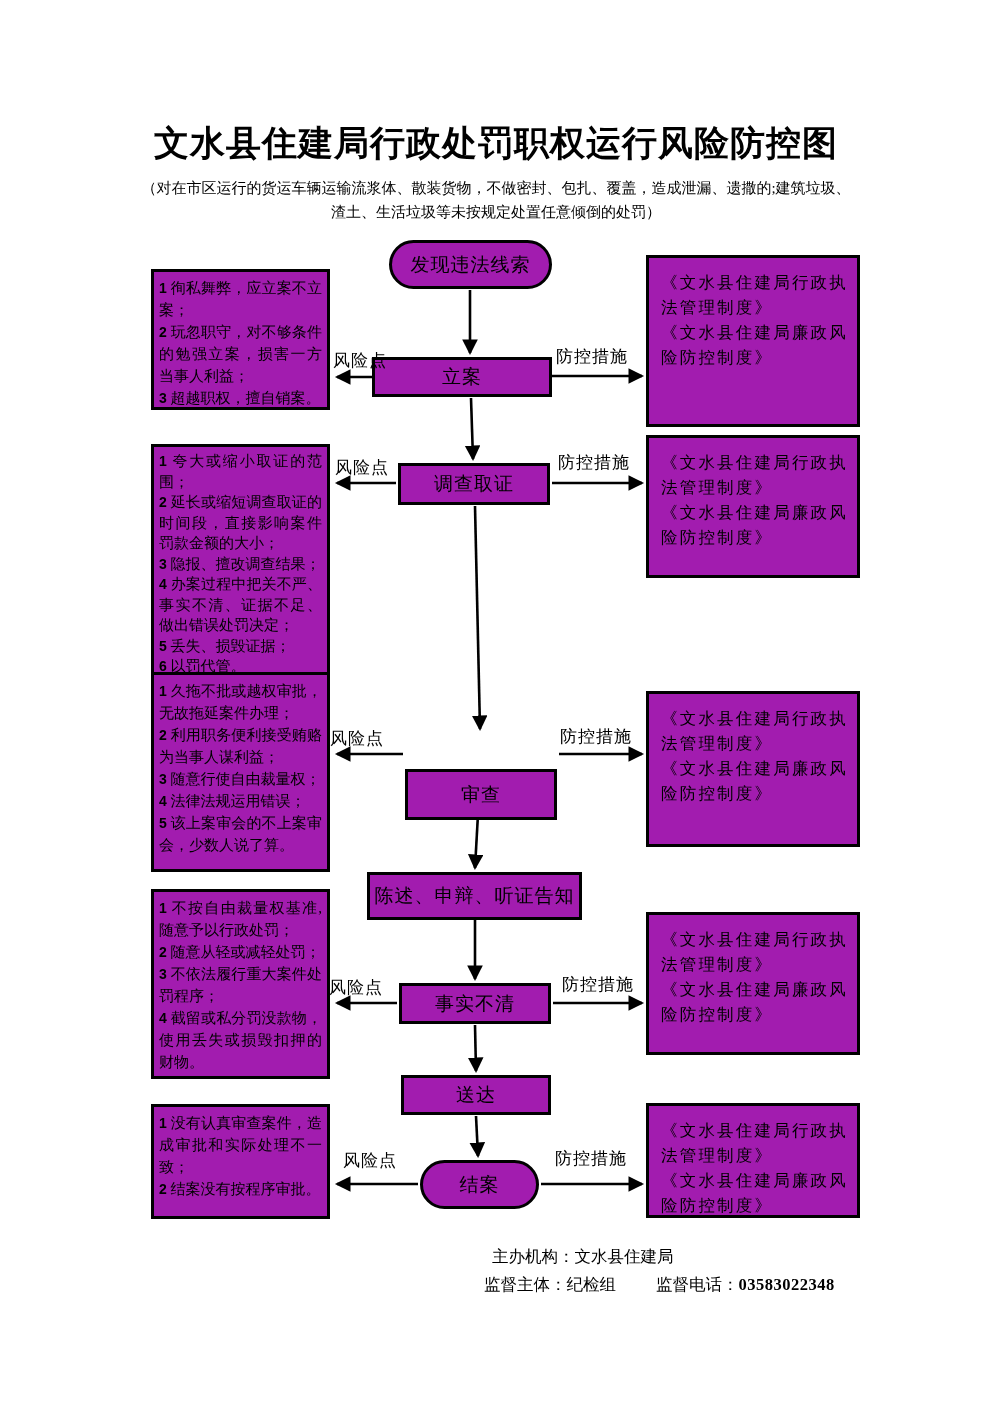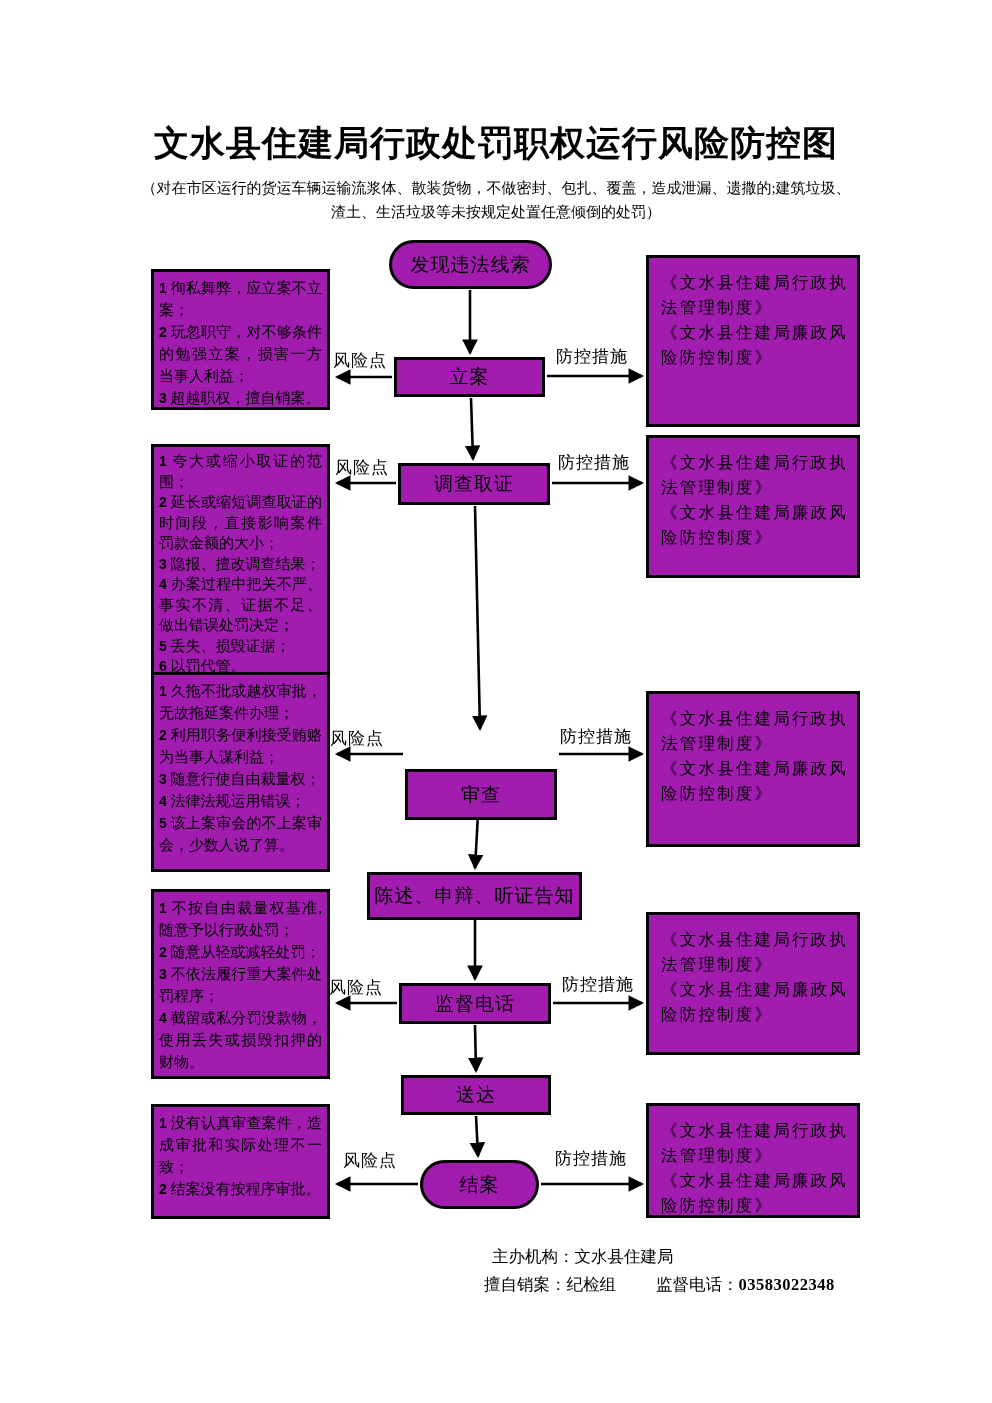--- a/index.html
+++ b/index.html
@@ -72,25 +72,25 @@
       <line x1="403" y1="754" x2="337" y2="754" marker-end="url(#ah)"></line>
       <line x1="559" y1="754" x2="642" y2="754" marker-end="url(#ah)"></line>
       <line x1="397" y1="1003" x2="337" y2="1003" marker-end="url(#ah)"></line>
       <line x1="553" y1="1003" x2="642" y2="1003" marker-end="url(#ah)"></line>
       <line x1="418" y1="1184" x2="337" y2="1184" marker-end="url(#ah)"></line>
       <line x1="541" y1="1184" x2="642" y2="1184" marker-end="url(#ah)"></line>
     </g>
   </svg>
 
   <div class="box node stadium" style="left:389px;top:240px;width:163px;height:49px">发现违法线索</div>
-  <div class="box node" style="left:394px;top:357px;width:151px;height:40px">立案</div>
+  <div class="box node" style="left:372px;top:357px;width:180px;height:40px">立案</div>
   <div class="box node" style="left:398px;top:463px;width:152px;height:42px">调查取证</div>
   <div class="box node" style="left:405px;top:769px;width:152px;height:51px">审查</div>
   <div class="box node" style="left:367px;top:872px;width:215px;height:48px">陈述、申辩、听证告知</div>
-  <div class="box node" style="left:399px;top:983px;width:152px;height:41px">监督电话</div>
+  <div class="box node" style="left:399px;top:983px;width:152px;height:41px">事实不清</div>
   <div class="box node stadium" style="left:420px;top:1160px;width:119px;height:49px">结案</div>
   <div class="box node" style="left:401px;top:1075px;width:150px;height:40px">送达</div>
 
   <div class="box risk-box" style="left:151px;top:269px;width:179px;height:141px">
       <span class="risk-line"><b>1</b> 徇私舞弊，应立案不立案；</span>
       <span class="risk-line"><b>2</b> 玩忽职守，对不够条件的勉强立案，损害一方当事人利益；</span>
       <span class="risk-line"><b>3</b> 超越职权，擅自销案。</span>
     </div>
   <div class="box risk-box tight" style="left:151px;top:444px;width:179px;height:232px">
       <span class="risk-line"><b>1</b> 夸大或缩小取证的范围；</span>
@@ -147,16 +147,16 @@
   <span class="flow-label" style="left:560px;top:725px">防控措施</span>
   <span class="flow-label" style="left:329px;top:976px">风险点</span>
   <span class="flow-label" style="left:562px;top:973px">防控措施</span>
   <span class="flow-label" style="left:343px;top:1149px">风险点</span>
   <span class="flow-label" style="left:555px;top:1147px">防控措施</span>
 
   <div class="footer-line" style="left:492px;top:1246px">
     <span>主办机构：文水县住建局</span>
   </div>
   <div class="footer-line" style="left:484px;top:1274px">
-    <span>擅自销案：纪检组</span><span class="phone-label">监督电话：</span><b>03583022348</b>
+    <span>监督主体：纪检组</span><span class="phone-label">监督电话：</span><b>03583022348</b>
   </div>
 
 </div>
 
 </body></html>

